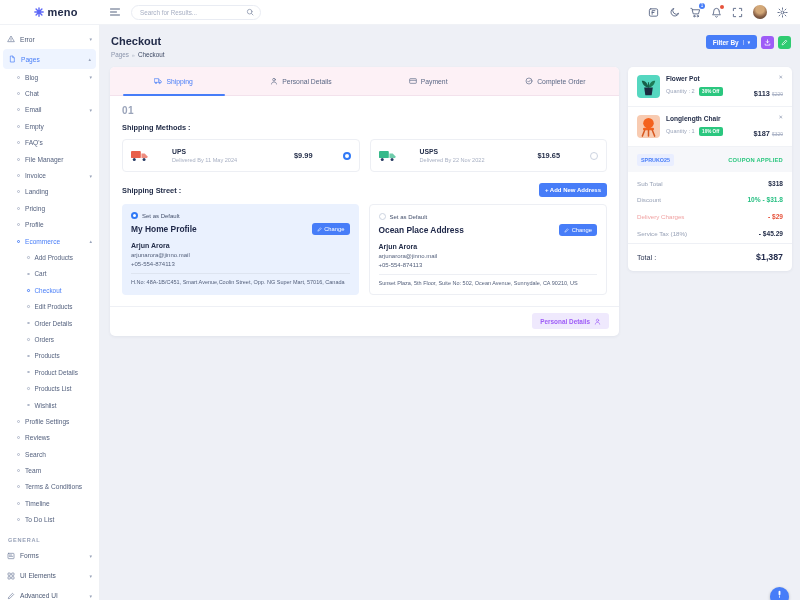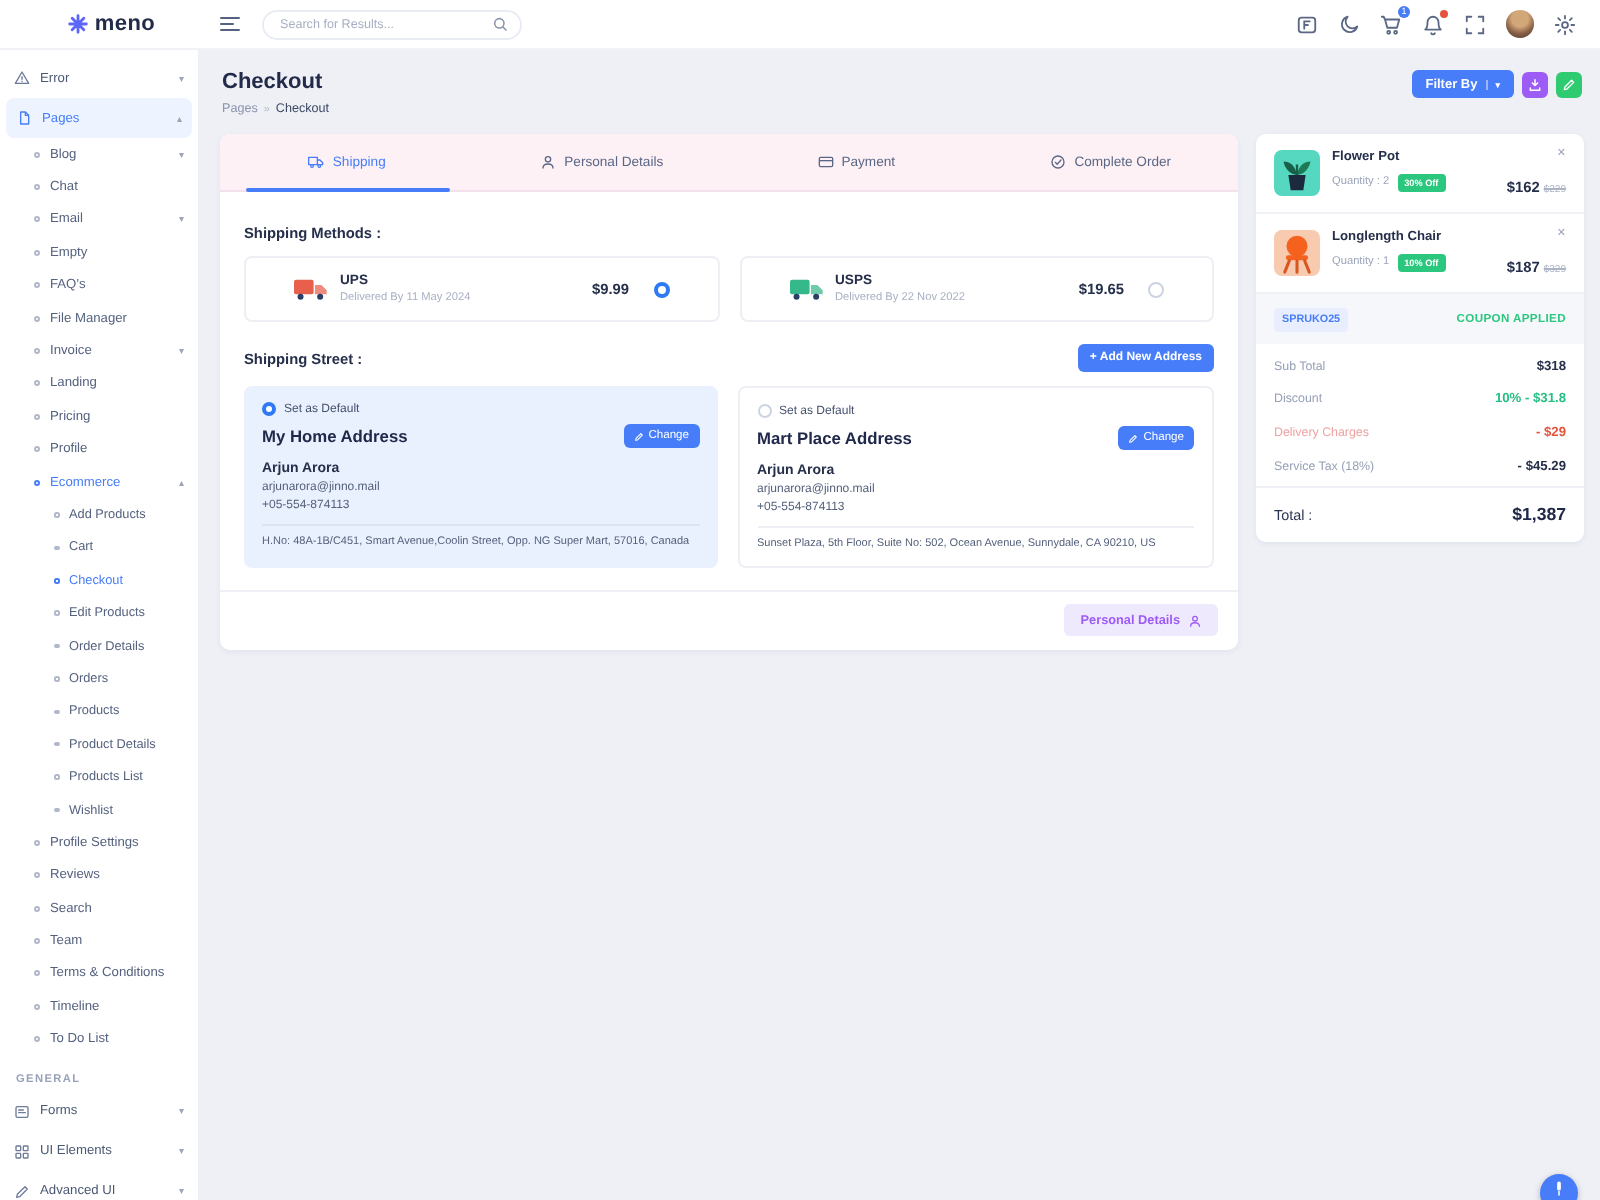--- a/index.html
+++ b/index.html
@@ -82,22 +82,22 @@
          font-size:6.8px; color:#5b6885; cursor:pointer; position:relative; }
   .tab svg { width:8px; height:8px; }
   .tab.active { color:#477df8; }
   .tab.active::after { content:""; position:absolute; left:10%; right:10%; bottom:-1px; height:2px;
                        background:#477df8; border-radius:2px; }
 
   .card-body { padding:9px 12px 0; }
   .step-num { font-size:10px; font-weight:bold; color:#9aa4ba; letter-spacing:.5px; }
   .sec-title { font-size:7.4px; font-weight:bold; color:#252f4a; margin-top:7px; }
   .methods { display:flex; gap:10px; margin-top:7px; }
-  .method { flex:1; display:flex; align-items:center; gap:6px; border:1px solid #edeff4; border-radius:4px;
-            padding:8px 24px; cursor:pointer; background:#fff; }
+  .method { flex:1; display:flex; align-items:center; gap:24px; border:1px solid #edeff4; border-radius:4px;
+            padding:8px 8px; cursor:pointer; background:#fff; }
   .m-truck { width:17px; height:13px; flex:none; }
   .m-truck svg { width:17px; height:13px; }
   .m-name { font-size:6.8px; font-weight:bold; color:#252f4a; }
   .m-del { font-size:5.6px; color:#a8b0c3; margin-top:2px; }
   .m-price { margin-left:auto; font-size:7.4px; font-weight:bold; color:#252f4a; padding-right:6px; }
   .radio { width:8px; height:8px; border:1px solid #ccd3e0; border-radius:50%; background:#fff; flex:none; cursor:pointer; }
   .radio.checked { border:2.5px solid #3079f6; }
   .radio.sm { width:7px; height:7px; }
   .radio.sm.checked { border-width:2.2px; }
 
@@ -533,20 +533,21 @@
               <svg viewBox="0 0 24 24" fill="none" stroke="currentColor" stroke-width="2" stroke-linecap="round" stroke-linejoin="round">
                 <circle cx="12" cy="12" r="9"></circle>
                 <path d="M8 12.5l2.8 2.8L16.5 9"></path>
               </svg>
             </span>
             <span>Complete Order</span>
           </div>
         </div>
 
       <div class="card-body">
+        <div class="step-num">01</div>
         <div class="sec-title">Shipping Methods :</div>
 
         <div class="methods" id="methods">
 
         <div class="method">
               <span class="m-truck" style="color: rgb(232, 96, 76);">
                 <svg viewBox="0 0 26 18">
                   <rect x="0" y="2" width="15" height="11" rx="1.5" fill="currentColor"></rect>
                   <path d="M16 6h5l4 4v3h-9z" fill="currentColor" opacity=".72"></path>
                   <circle cx="5" cy="15" r="2.3" fill="#2c3e66"></circle>
@@ -584,41 +585,41 @@
         </div>
 
         <div class="addresses" id="addresses">
 
         <div class="addr default">
               <div class="set-row">
                 <span class="radio sm checked"></span>
                 <span>Set as Default</span>
               </div>
               <div class="addr-title-row">
-                <span class="addr-title">My Home Address</span>
+                <span class="addr-title">My Home Profile</span>
                 <span class="btn-change">
                   <svg viewBox="0 0 24 24" fill="none" stroke="currentColor" stroke-width="2.6" stroke-linejoin="round">
                     <path d="M4 20l4.5-1L20 7.5 16.5 4 5 15.5z"></path>
                   </svg>
                   <span>Change</span>
                 </span>
               </div>
               <div class="addr-name">Arjun Arora</div>
               <div class="addr-line">arjunarora@jinno.mail</div>
               <div class="addr-line">+05-554-874113</div>
               <div class="addr-div"></div>
               <div class="addr-street">H.No: 48A-1B/C451, Smart Avenue,Coolin Street, Opp. NG Super Mart, 57016, Canada</div>
             </div>
             <div class="addr plain">
               <div class="set-row">
                 <span class="radio sm"></span>
                 <span>Set as Default</span>
               </div>
               <div class="addr-title-row">
-                <span class="addr-title">Mart Place Address</span>
+                <span class="addr-title">Ocean Place Address</span>
                 <span class="btn-change">
                   <svg viewBox="0 0 24 24" fill="none" stroke="currentColor" stroke-width="2.6" stroke-linejoin="round">
                     <path d="M4 20l4.5-1L20 7.5 16.5 4 5 15.5z"></path>
                   </svg>
                   <span>Change</span>
                 </span>
               </div>
               <div class="addr-name">Arjun Arora</div>
               <div class="addr-line">arjunarora@jinno.mail</div>
               <div class="addr-line">+05-554-874113</div>
@@ -654,21 +655,21 @@
             </span>
             <span class="os-info">
               <div class="os-name">Flower Pot</div>
               <div class="os-qty">
                 <span class="os-qty-label">Quantity : 2</span>
                 <span class="os-disc">30% Off</span>
               </div>
             </span>
             <span class="os-right">
               <span class="os-x">✕</span>
-              <span class="os-price"><b>$162</b><span class="os-old">$229</span></span>
+              <span class="os-price"><b>$113</b><span class="os-old">$229</span></span>
             </span>
           </div>
           <div class="os-item">
             <span class="os-img chair">
               <svg viewBox="0 0 24 24">
                 <circle cx="12" cy="8.5" r="5.5" fill="#f4621e"></circle>
                 <rect x="6.2" y="13.2" width="11.6" height="2.6" rx="1.3" fill="#f4621e"></rect>
                 <path d="M8 16l-2.4 6M16 16l2.4 6M12 16v6" stroke="#d8581f" stroke-width="1.6" stroke-linecap="round"></path>
               </svg>
             </span>

